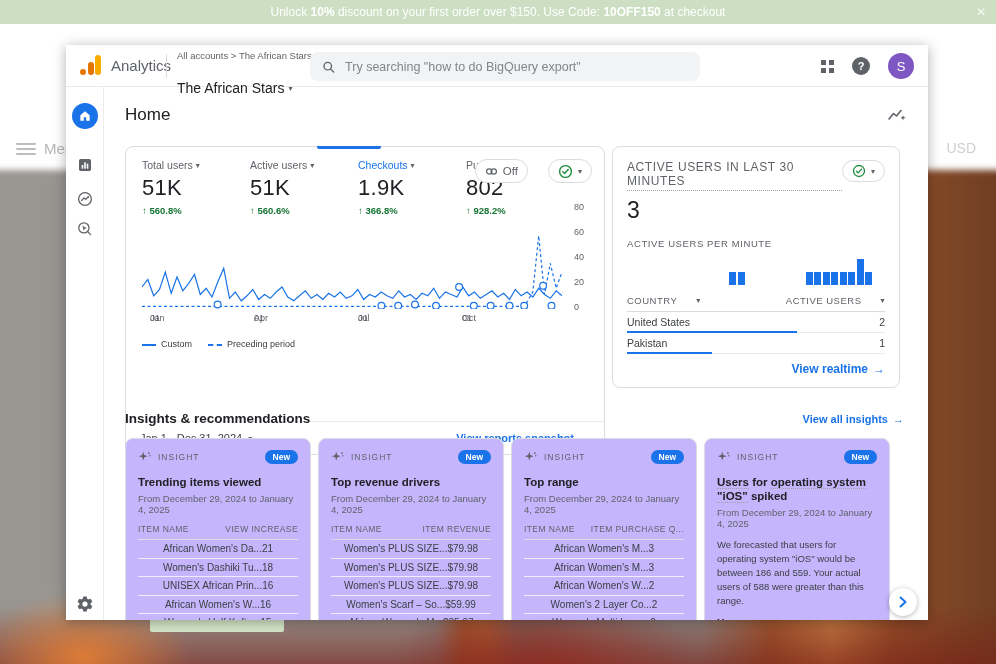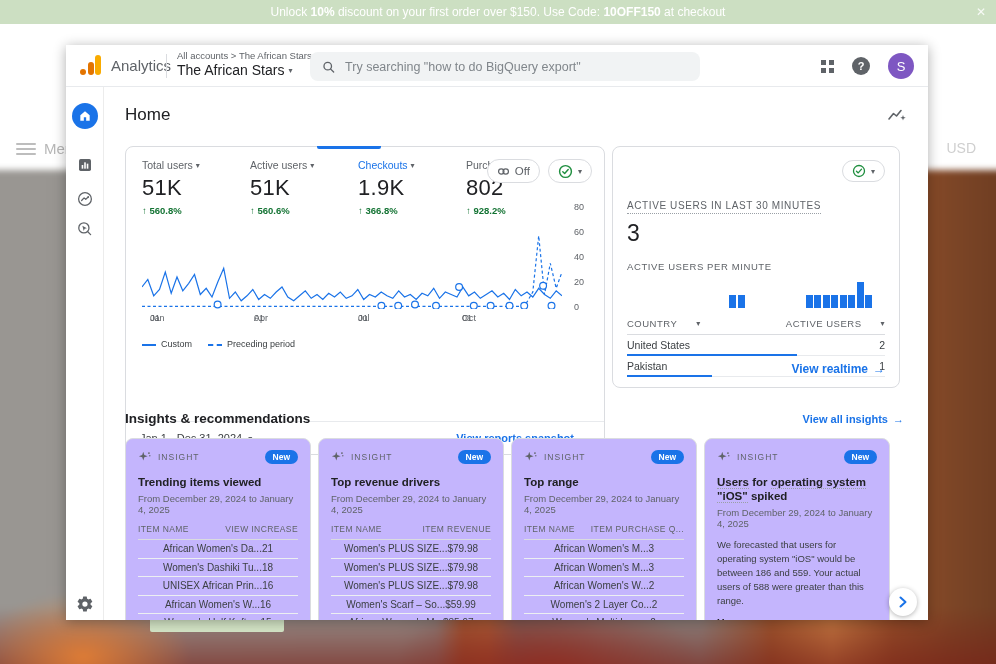--- a/index.html
+++ b/index.html
@@ -36,21 +36,21 @@
   .ga-header { position:absolute; left:0; top:0; width:100%; height:42px; border-bottom:1px solid #e8eaed; background:#fff; }
   .logo-wrap { position:absolute; left:14px; top:9px; display:flex; align-items:flex-end; gap:9px; }
   .ga-logo { position:relative; width:22px; height:21px; }
   .ga-logo .bar-r { position:absolute; right:1px; bottom:0; width:6px; height:20px; background:#f9ab00; border-radius:3px; }
   .ga-logo .bar-m { position:absolute; left:8px; bottom:0; width:6px; height:13px; background:#e37400; border-radius:3px; }
   .ga-logo .dot   { position:absolute; left:0; bottom:0; width:6px; height:6px; background:#e37400; border-radius:50%; }
   .product-name { font-size:15px; color:#5f6368; padding-bottom:1px; }
   .hdr-divider { position:absolute; left:100px; top:9px; width:1px; height:24px; background:#dadce0; }
   .account-block { position:absolute; left:111px; top:5px; }
   .breadcrumb { font-size:9.5px; color:#5f6368; }
-  .account-row { display:flex; align-items:center; gap:4px; margin-top:1px; }
+  .account-row { display:flex; align-items:center; gap:4px; margin-top:19px; }
   .account-name { font-size:14px; color:#202124; }
   .caret { font-size:8px; color:#5f6368; }
   .search-bar { position:absolute; left:244px; top:7px; width:390px; height:29px; background:#f1f3f4; border-radius:8px;
                 display:flex; align-items:center; padding:0 12px; gap:10px; }
   .search-bar input { border:none; outline:none; background:transparent; font-size:12.5px; color:#3c4043; width:100%;
                       font-family:"Liberation Sans","DejaVu Sans",sans-serif; }
   .search-bar input::placeholder { color:#80868b; }
   .hdr-right { position:absolute; right:14px; top:0; height:42px; display:flex; align-items:center; gap:18px; }
   .grid-icon { width:13px; height:13px; display:grid; grid-template-columns:5px 5px; grid-template-rows:5px 5px; gap:3px; }
   .grid-icon i { background:#5f6368; }
@@ -71,40 +71,40 @@
   
   .card { position:absolute; background:#fff; border:1px solid #dadce0; border-radius:8px; }
   .overview-card { left:59px; top:101px; width:480px; height:309px; }
   .tab-indicator { position:absolute; top:-1px; left:191px; width:64px; height:3px; background:#1a73e8; border-radius:0 0 2px 2px; }
   .metrics-row { position:absolute; left:16px; top:12px; display:flex; gap:30px; }
   .metric { min-width:78px; }
   .m-label { font-size:10.5px; color:#5f6368; display:flex; align-items:center; gap:3px; }
   .metric.active .m-label { color:#1a73e8; }
   .m-value { font-size:22px; color:#202124; margin-top:4px; letter-spacing:.3px; }
   .m-delta { font-size:9.5px; color:#137333; margin-top:4px; font-weight:bold; }
-  .ctrl-pills { position:absolute; right:12px; top:12px; display:flex; gap:8px; align-items:flex-end; }
+  .ctrl-pills { position:absolute; right:12px; top:12px; display:flex; gap:20px; align-items:flex-end; }
   .pill { height:24px; border:1px solid #dadce0; border-radius:13px; display:flex; align-items:center; gap:5px; padding:0 9px;
           font-size:11.5px; color:#5f6368; background:#fff; }
   .chart-zone { position:absolute; left:16px; top:58px; width:452px; height:104px; }
   .y-axis { position:absolute; left:428px; top:-5px; width:24px; height:114px; font-size:9px; color:#5f6368; text-align:left; }
   .y-axis div { position:absolute; left:4px; }
   .x-axis { position:absolute; left:16px; top:166px; width:420px; height:20px; font-size:9px; color:#5f6368; }
   .x-axis div { position:absolute; line-height:10px; }
   .legend { position:absolute; left:16px; top:192px; display:flex; gap:16px; font-size:9px; color:#3c4043; align-items:center; }
   .legend .sw { display:inline-block; width:14px; height:0; border-top:2px solid #1a73e8; margin-right:5px; vertical-align:middle; }
   .legend .sw.dashed { border-top-style:dashed; }
   .card-footer { position:absolute; left:0; right:0; bottom:0; height:33px; border-top:1px solid #e8eaed;
                  display:flex; align-items:center; justify-content:space-between; padding:0 14px; }
   .date-range { font-size:11px; color:#3c4043; display:flex; align-items:center; gap:6px; }
   .blue-link { font-size:11px; color:#1a73e8; font-weight:bold; display:flex; align-items:center; gap:5px; cursor:pointer;text-align:right; }
 
   
   .realtime-card { left:546px; top:101px; width:288px; height:242px; padding:13px 14px; }
   .rt-title-row { display:flex; justify-content:space-between; align-items:flex-start; }
-  .rt-title { font-size:10px; letter-spacing:.6px; color:#5f6368; border-bottom:1px dotted #9aa0a6; padding-bottom:2px;margin-top:40px; }
+  .rt-title { font-size:12px; letter-spacing:.6px; color:#5f6368; border-bottom:1px dotted #9aa0a6; padding-bottom:2px; }
   .rt-value { font-size:23px; color:#202124; margin-top:6px; }
   .rt-sub { font-size:9.5px; letter-spacing:.6px; color:#5f6368; margin-top:14px; }
   .rt-bars { margin-top:9px; height:27px; display:flex; align-items:flex-end; gap:1.5px; }
   .rt-bars span { display:block; width:7px; background:#1a73e8; }
   .rt-cols { display:flex; justify-content:space-between; margin-top:10px; padding-bottom:5px; border-bottom:1px solid #dadce0;
              font-size:9.5px; letter-spacing:.5px; color:#5f6368; }
   .rt-cols span { display:flex; align-items:center; gap:19px; }
   .rt-row { position:relative; display:flex; justify-content:space-between; align-items:center; height:21px;
             border-bottom:1px solid #e8eaed; font-size:10.5px; color:#3c4043; }
   .rt-row .bar { position:absolute; left:0; bottom:-1px; height:2px; background:#1a73e8; }

